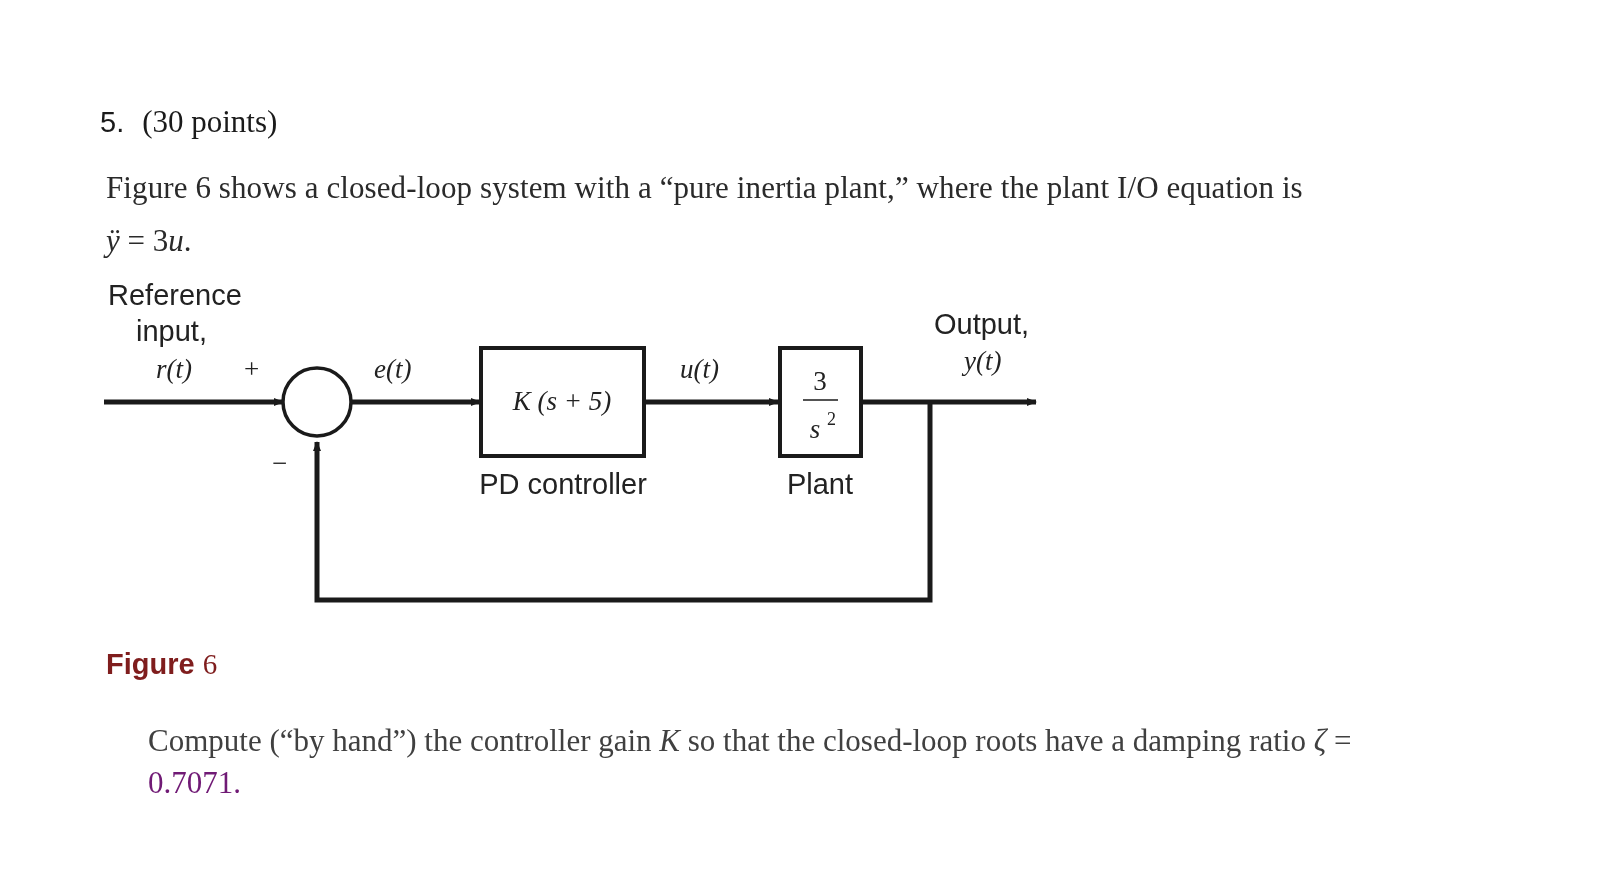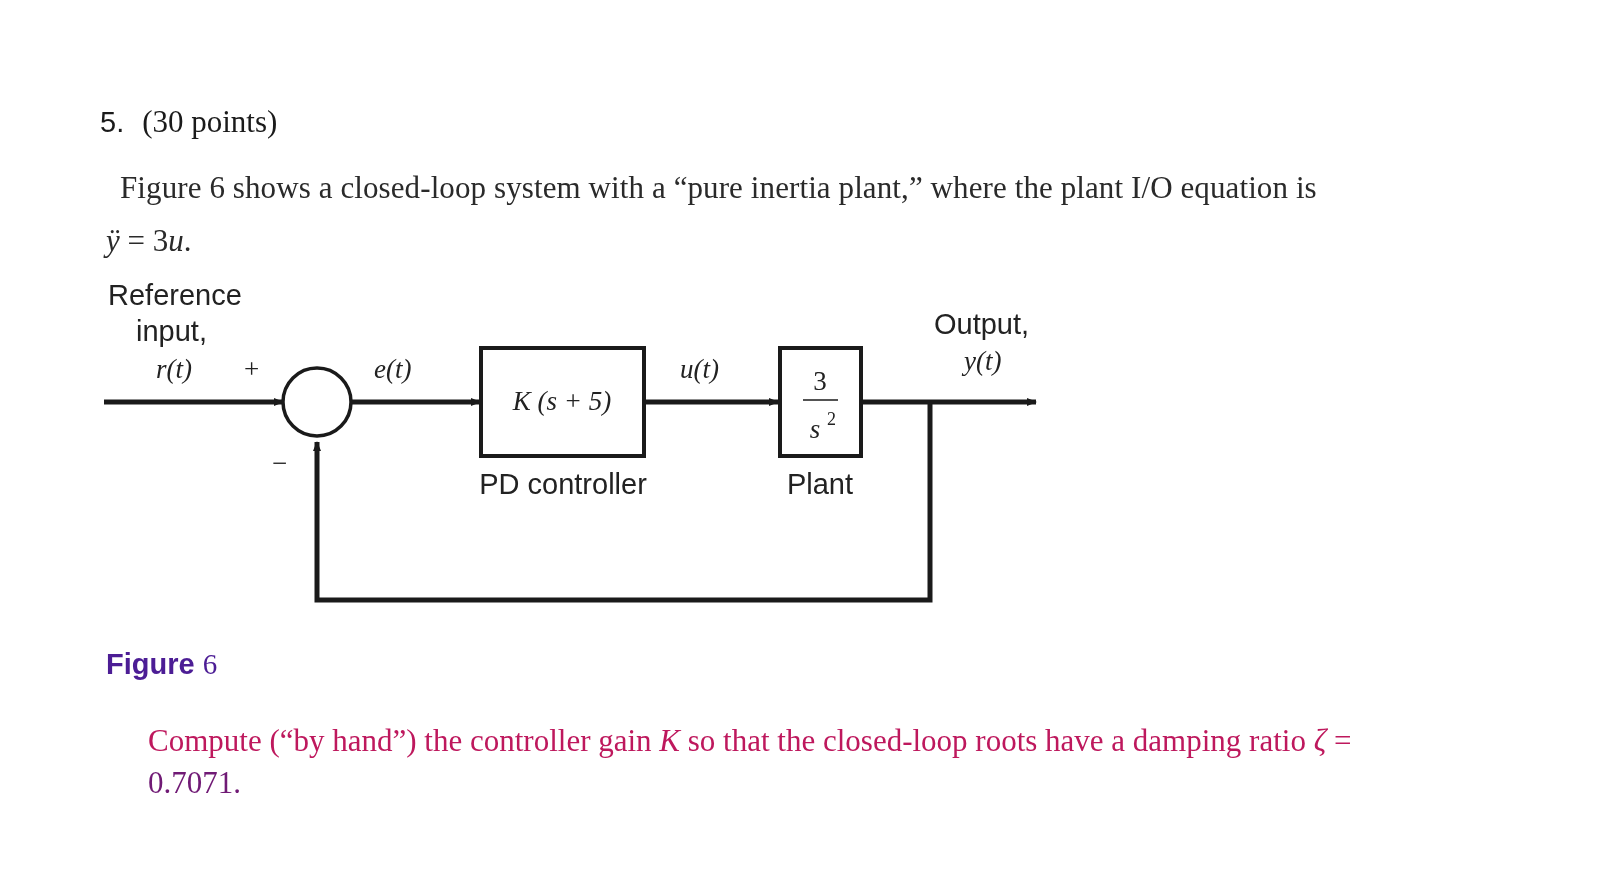--- a/index.html
+++ b/index.html
@@ -2,30 +2,30 @@
 <html><head>
   <meta charset="utf-8">
   <style>
     html, body { margin: 0; padding: 0; background: #ffffff; }
     body { width: 1608px; height: 892px; position: relative; overflow: hidden; color: #1a1a1a; }
     .serif { font-family: "Liberation Serif", "DejaVu Serif", serif; }
     .sans { font-family: "Liberation Sans", "DejaVu Sans", sans-serif; }
     .abs { position: absolute; white-space: nowrap; }
     #q-head { left: 100px; top: 104px; font-size: 31px; }
     #q-head .num { font-family: "Liberation Sans", sans-serif; font-size: 29px; margin-right: 18px; }
-    #intro1 { left: 120px; top: 170px; font-size: 31px; color: #2a2a2a; letter-spacing: 0.1px; }
+    #intro1 { left: 106px; top: 170px; font-size: 31px; color: #2a2a2a; letter-spacing: 0.1px; }
     #intro2 { left: 106px; top: 208px; font-size: 31px; color: #2a2a2a; font-style: italic; margin-top: 15px; }
     #intro2 .up { font-style: normal; }
     #diagram { position: absolute; left: 0; top: 0; }
     .dlabel { font-family: "Liberation Sans", "DejaVu Sans", sans-serif; font-size: 29px; fill: #222; }
     .dmath { font-family: "Liberation Serif", "DejaVu Serif", serif; font-size: 27px; fill: #222; font-style: italic; }
     .dmath-up { font-family: "Liberation Serif", "DejaVu Serif", serif; font-size: 27px; fill: #222; }
-    #fig-caption { left: 106px; top: 648px; font-size: 29px; font-weight: bold; color: #4c1d95; }
+    #fig-caption { left: 106px; top: 648px; font-size: 29px; font-weight: bold; color: #7f1d1d; }
     #fig-caption .n { font-family: "Liberation Serif", serif; font-weight: normal; }
-    #task1 { left: 148px; top: 723px; font-size: 31px; color: #be185d; }
+    #task1 { left: 148px; top: 723px; font-size: 31px; color: #404040; }
     #task2 { left: 148px; top: 765px; font-size: 31px; color: #701a75; }
     .it { font-style: italic; }
   </style>
 </head>
 <body>
 
 <div id="q-head" class="abs serif">
   <span class="num">5.</span><span>(30 points)</span>
 </div>
 

